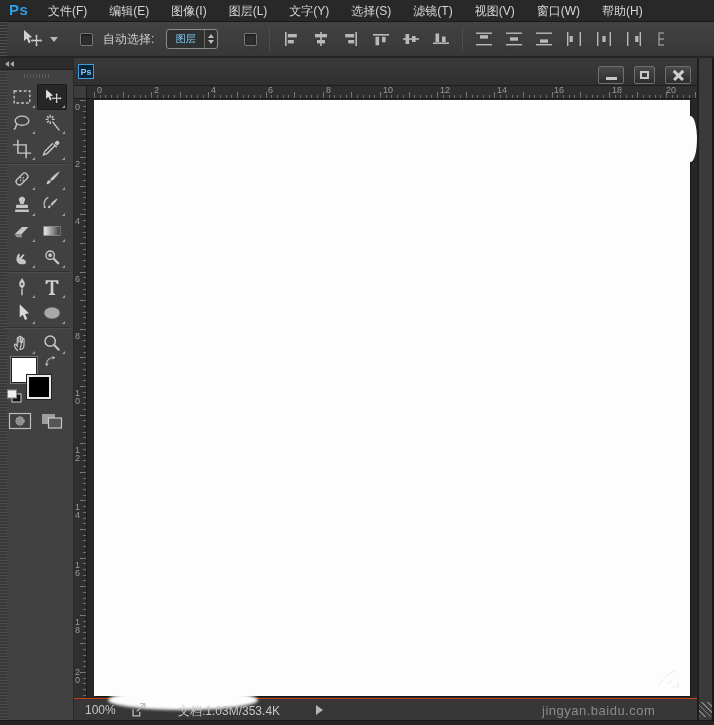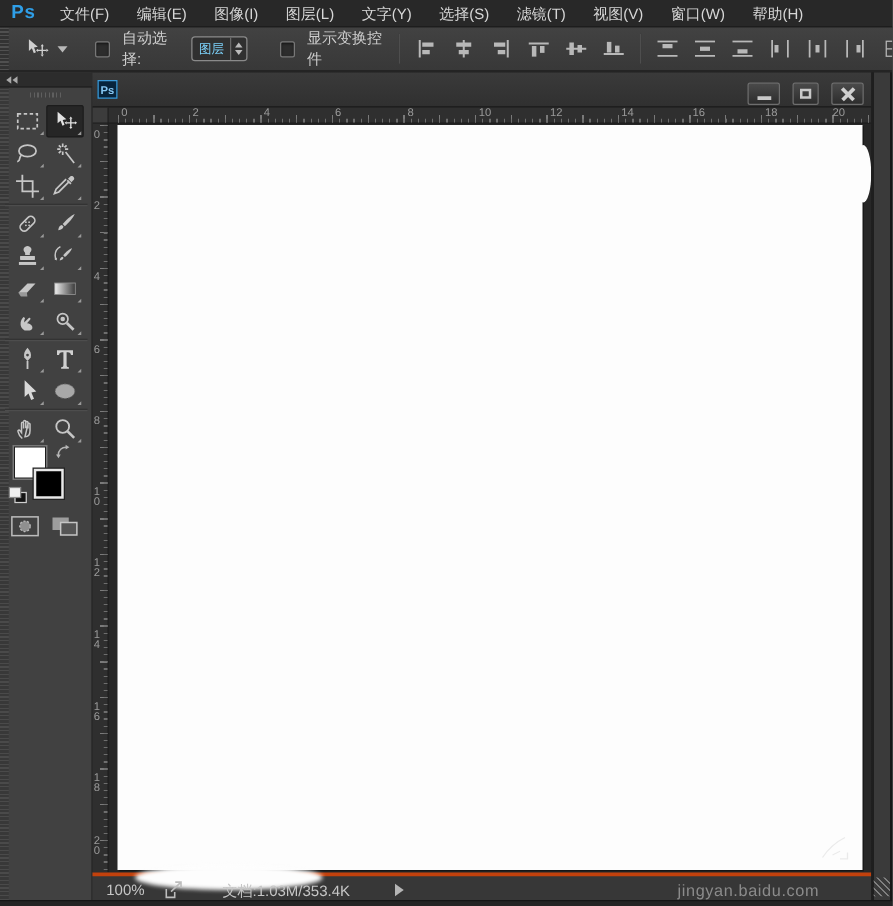--- a/index.html
+++ b/index.html
@@ -108,21 +108,21 @@
             background:repeating-linear-gradient(180deg,#7a7a7a 0 1px,transparent 1px 28.6px); }
   .vlab { position:absolute; left:1px; width:7px; font-size:9px; color:#9a9a9a; line-height:8px;
           word-break:break-all; }
   .canvas { position:absolute; left:20px; top:14px; width:596px; height:596px; background:#fdfdfd;
             box-shadow:1px 1px 0 #161616; }
   .edge-bump { position:absolute; left:610px; top:30px; width:13px; height:46px;
                background:#fdfdfd; border-radius:50%; }
   .canvas-squiggle { position:absolute; left:578px; top:578px; width:32px; height:28px; opacity:.35; }
 
   
-  .statusbar { position:relative; height:22px; background:#373737; border-top:3px solid #c2410c;
+  .statusbar { position:relative; height:22px; background:#373737; border-top:1px solid #c2410c;
                color:#c6c6c6; font-size:12px; overflow:visible; }
   .sb-zoom { position:absolute; left:11px; top:4px; }
   .sb-share { position:absolute; left:56px; top:3px; }
   .sb-doc { position:absolute; left:104px; top:4px; }
   .sb-arrow { position:absolute; left:242px; top:6px; width:0; height:0;
               border-top:5px solid transparent; border-bottom:5px solid transparent;
               border-left:7px solid #b5b5b5; }
   .sb-blob { position:absolute; left:34px; top:-9px; width:150px; height:20px; background:#fdfdfd;
              border-radius:50%; filter:blur(1.5px); }
   .watermark { position:absolute; left:468px; top:4px; font-size:13px; color:#8b8b8b;
@@ -170,21 +170,20 @@
     <span class="checkbox cb1"></span>
     <span class="opt-label">自动选择:</span>
     <div class="dropdown">
       <span class="dd-text">图层</span>
       <span class="stepper">
           <i class="tri-up"></i>
           <i class="tri-dn"></i>
         </span>
     </div>
     <span class="checkbox cb2"></span>
-    <span class="opt-label">显示变换控件</span>
     <span class="vsep s1"></span>
 
     <div class="align-strip">
       <span class="al">
           <svg width="18" height="16" viewBox="0 0 18 16" fill="#b8b8b8">
             <rect x="3" y="1" width="1.6" height="14"></rect>
             <rect x="5.8" y="3" width="9" height="3.4"></rect>
             <rect x="5.8" y="9" width="6" height="3.4"></rect>
           </svg>
         </span>

